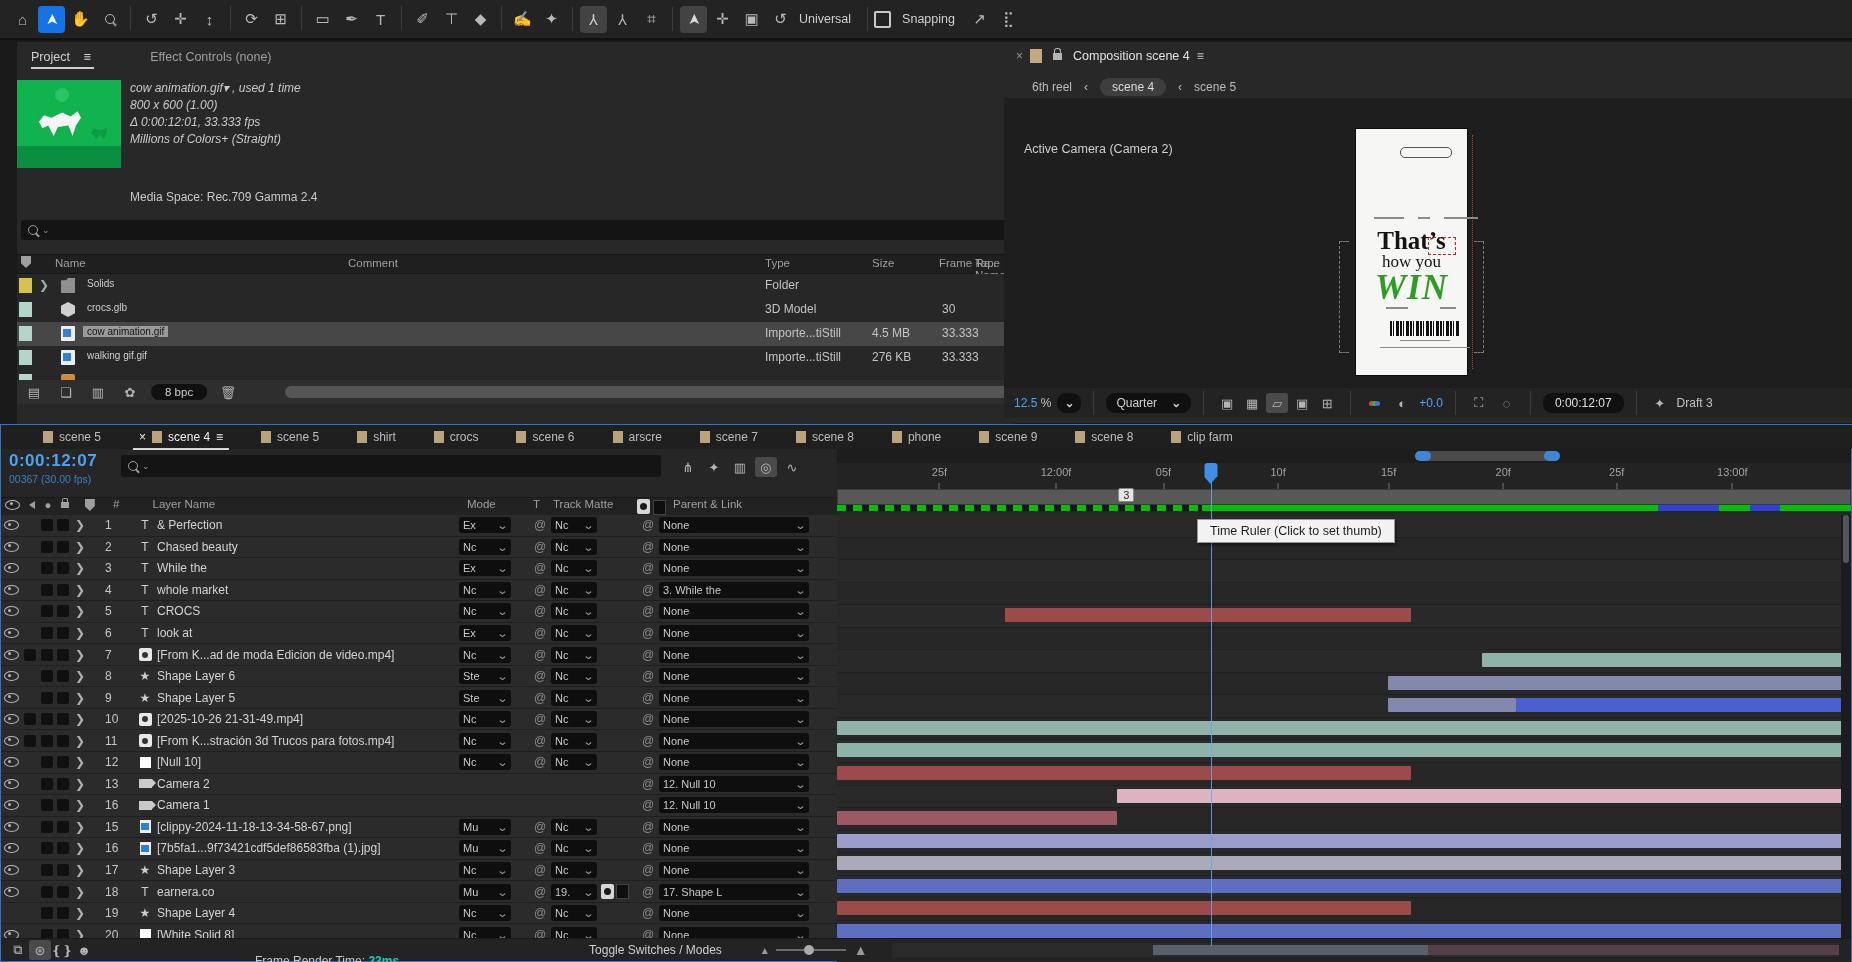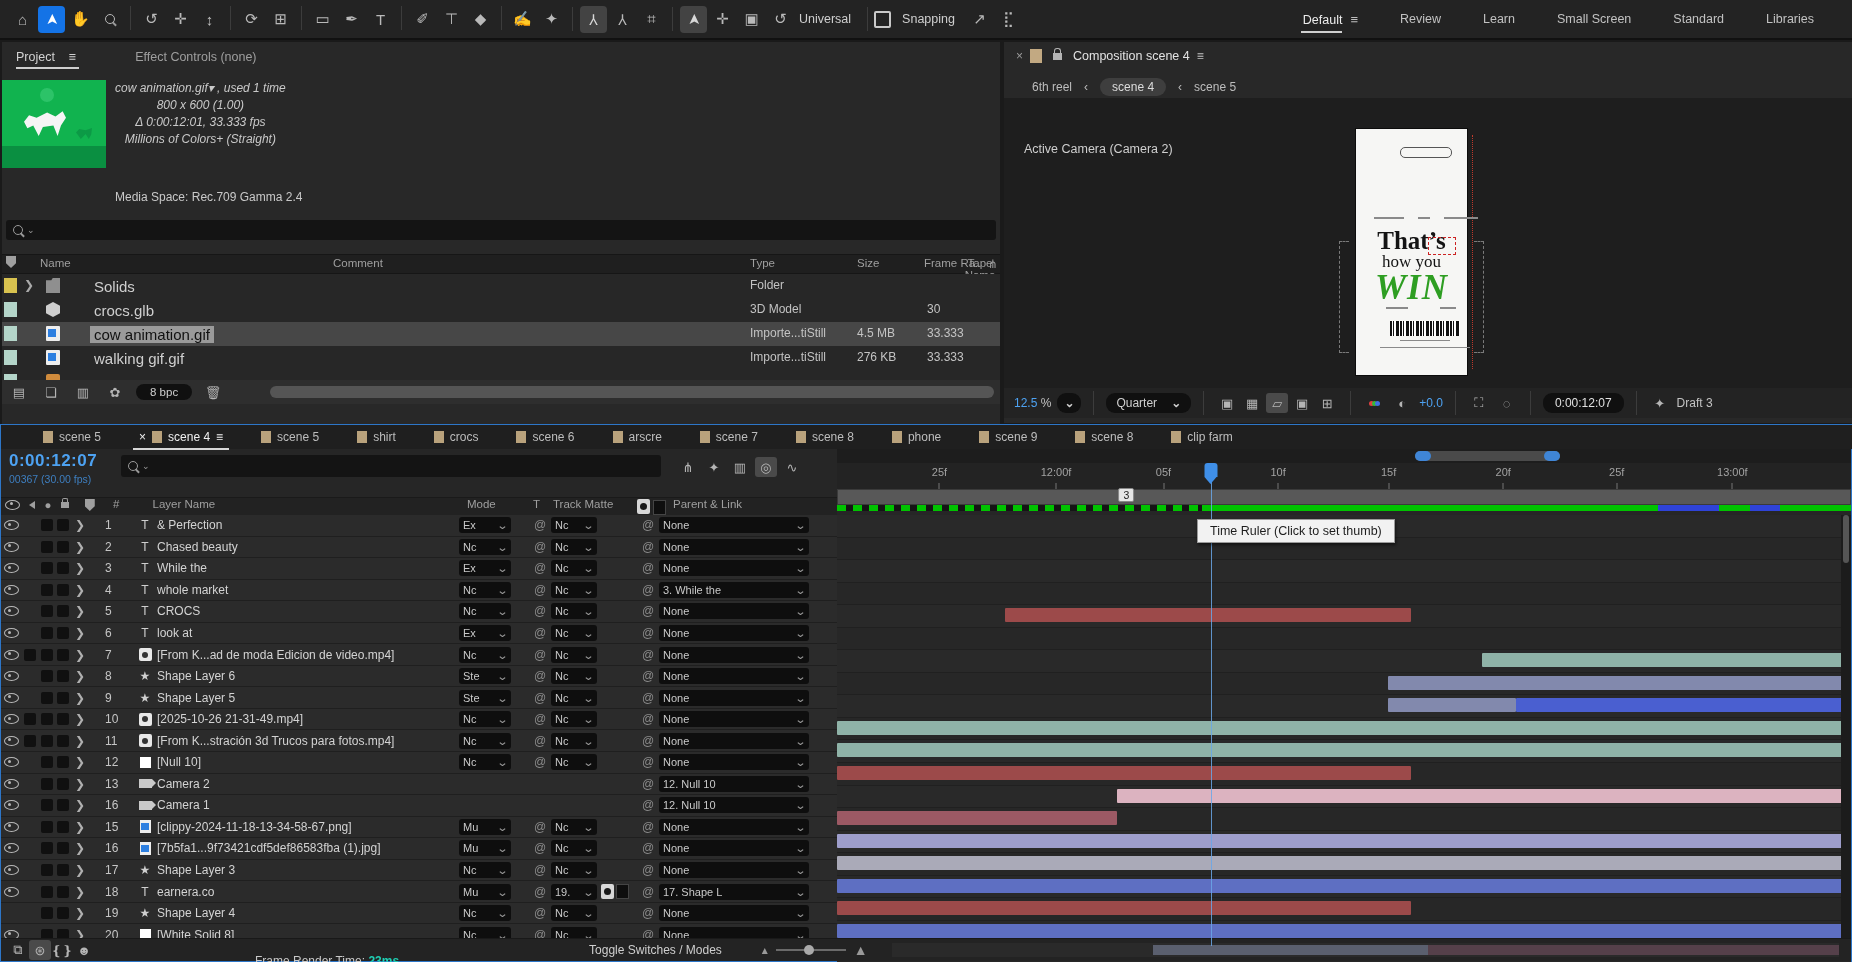--- a/index.html
+++ b/index.html
@@ -16,21 +16,21 @@
   .vsep{width:1px;height:24px;background:#3c3c3c;margin:0 6px;flex:none;}
   .tb-label{color:#cfcfcf;font-size:12.5px;margin:0 10px 0 4px;flex:none;}
   .snapbox{width:13px;height:13px;border:2px solid #c9c9c9;border-radius:2px;margin-right:7px;flex:none;}
   #workspaces{margin-left:auto;display:flex;gap:38px;padding-right:28px;align-items:center;}
   .ws-tab{color:#c2c2c2;font-size:12.5px;position:relative;padding:11px 2px;white-space:nowrap;}
   .ws-tab.active{color:#ececec;}
   .ws-tab.active::after{content:"";position:absolute;left:0;right:18px;bottom:5px;height:2px;background:#cfcfcf;}
   .ws-menu{font-size:13px;margin-left:8px;color:#bdbdbd;}
   
   .panel{position:absolute;background:#282828;}
-  #project-panel{top:42px;left:2px;width:998px;height:425px;text-align:center;}
+  #project-panel{top:42px;left:17px;width:998px;height:425px;}
   #comp-panel{top:42px;left:1004px;width:848px;height:381px;}
   .panel-tab{font-size:12.5px;color:#d2d2d2;}
   .tab-underline{position:relative;}
   .tab-underline::after{content:"";position:absolute;left:0;right:0;bottom:-5px;height:2px;background:#cfcfcf;}
   
   #thumb{position:absolute;top:38px;left:0;width:104px;height:88px;background:#11b34f;overflow:hidden;}
   #thumb .ground{position:absolute;bottom:0;left:0;right:0;height:22px;background:#0a8f41;}
   #thumb .sun{position:absolute;top:8px;left:38px;width:14px;height:14px;border-radius:50%;background:#2cc368;}
   #thumb .cow{position:absolute;top:30px;left:22px;width:42px;height:26px;background:#f5f5f5;
               clip-path:polygon(0 45%,12% 20%,30% 30%,55% 10%,75% 25%,92% 5%,100% 30%,88% 60%,80% 100%,70% 60%,45% 65%,35% 100%,22% 60%,8% 70%);}
@@ -40,21 +40,21 @@
   
   .searchbar{position:absolute;background:#141414;border-radius:3px;color:#9a9a9a;display:flex;align-items:center;padding:0 7px;box-sizing:border-box;}
   .glass{width:8px;height:8px;border:1.5px solid #9a9a9a;border-radius:50%;position:relative;display:inline-block;flex:none;}
   .glass::after{content:"";position:absolute;width:5px;height:1.5px;background:#9a9a9a;transform:rotate(45deg);left:6px;top:8px;}
   #proj-header{position:absolute;top:212px;left:0;width:998px;height:18px;background:#1f1f1f;color:#9f9f9f;font-size:11.5px;border-top:1px solid #161616;border-bottom:1px solid #161616;}
   #proj-header span{position:absolute;top:2px;}
   .proj-row{position:absolute;left:0;width:998px;height:24px;background:#272727;border-bottom:1px solid #1d1d1d;}
   .proj-row .swatch{position:absolute;left:2px;top:4px;width:13px;height:15px;}
   .proj-row .exp{position:absolute;left:22px;top:4px;color:#aaa;}
   .proj-row .ficon{position:absolute;left:44px;top:4px;width:14px;height:15px;}
-  .proj-row .fname{position:absolute;left:66px;top:4px;font-size:15px;color:#cfcfcf;padding:0 4px;margin-left:22px;}
+  .proj-row .fname{position:absolute;left:66px;top:4px;font-size:10px;color:#cfcfcf;padding:0 4px;}
   .proj-row .ctype{position:absolute;left:748px;top:4px;}
   .proj-row .csize{position:absolute;left:855px;top:4px;}
   .proj-row .cfps{position:absolute;left:925px;top:4px;}
   #proj-footer{position:absolute;top:338px;left:0;width:998px;height:24px;background:#2e2e2e;display:flex;align-items:center;gap:10px;padding:0 6px;box-sizing:border-box;}
   .bpc{background:#101010;border-radius:8px;padding:2px 14px;color:#cfcfcf;font-size:11.5px;}
   .hscroll{height:12px;background:#555;border-radius:6px;flex:1;margin-left:36px;}
   .ficon-doc{width:12px;height:15px;background:#eee;border-radius:1px;position:relative;}
   .ficon-doc::after{content:"";position:absolute;left:2px;top:3px;width:8px;height:8px;background:#2d7fe0;}
   
   #viewer{position:absolute;top:56px;left:0;width:848px;height:290px;background:#1e1e1e;}
@@ -209,28 +209,20 @@
         <span class="tool">↺</span>
       </span>
     <span class="tb-label">Universal</span>
     <span class="vsep"></span>
     <span class="snapbox"></span>
     <span class="tb-label">Snapping</span>
     <span id="tools-extra" style="display: flex;">
         <span class="tool">↗</span>
         <span class="tool">⣏</span>
       </span>
-    <div id="workspaces">
-        <span class="ws-tab active">Default<span class="ws-menu">≡</span></span>
-        <span class="ws-tab">Review</span>
-        <span class="ws-tab">Learn</span>
-        <span class="ws-tab">Small Screen</span>
-        <span class="ws-tab">Standard</span>
-        <span class="ws-tab">Libraries</span>
-      </div>
   </div>
 
   <div class="panel" id="project-panel">
     <div class="abs" style="top:8px;left:14px;">
       <span class="panel-tab tab-underline">
         <span>Project</span>
         <span style="margin-left:10px;">≡</span>
       </span>
       <span class="panel-tab" style="margin-left:56px;color:#9f9f9f;">Effect Controls (none)</span>
     </div>

